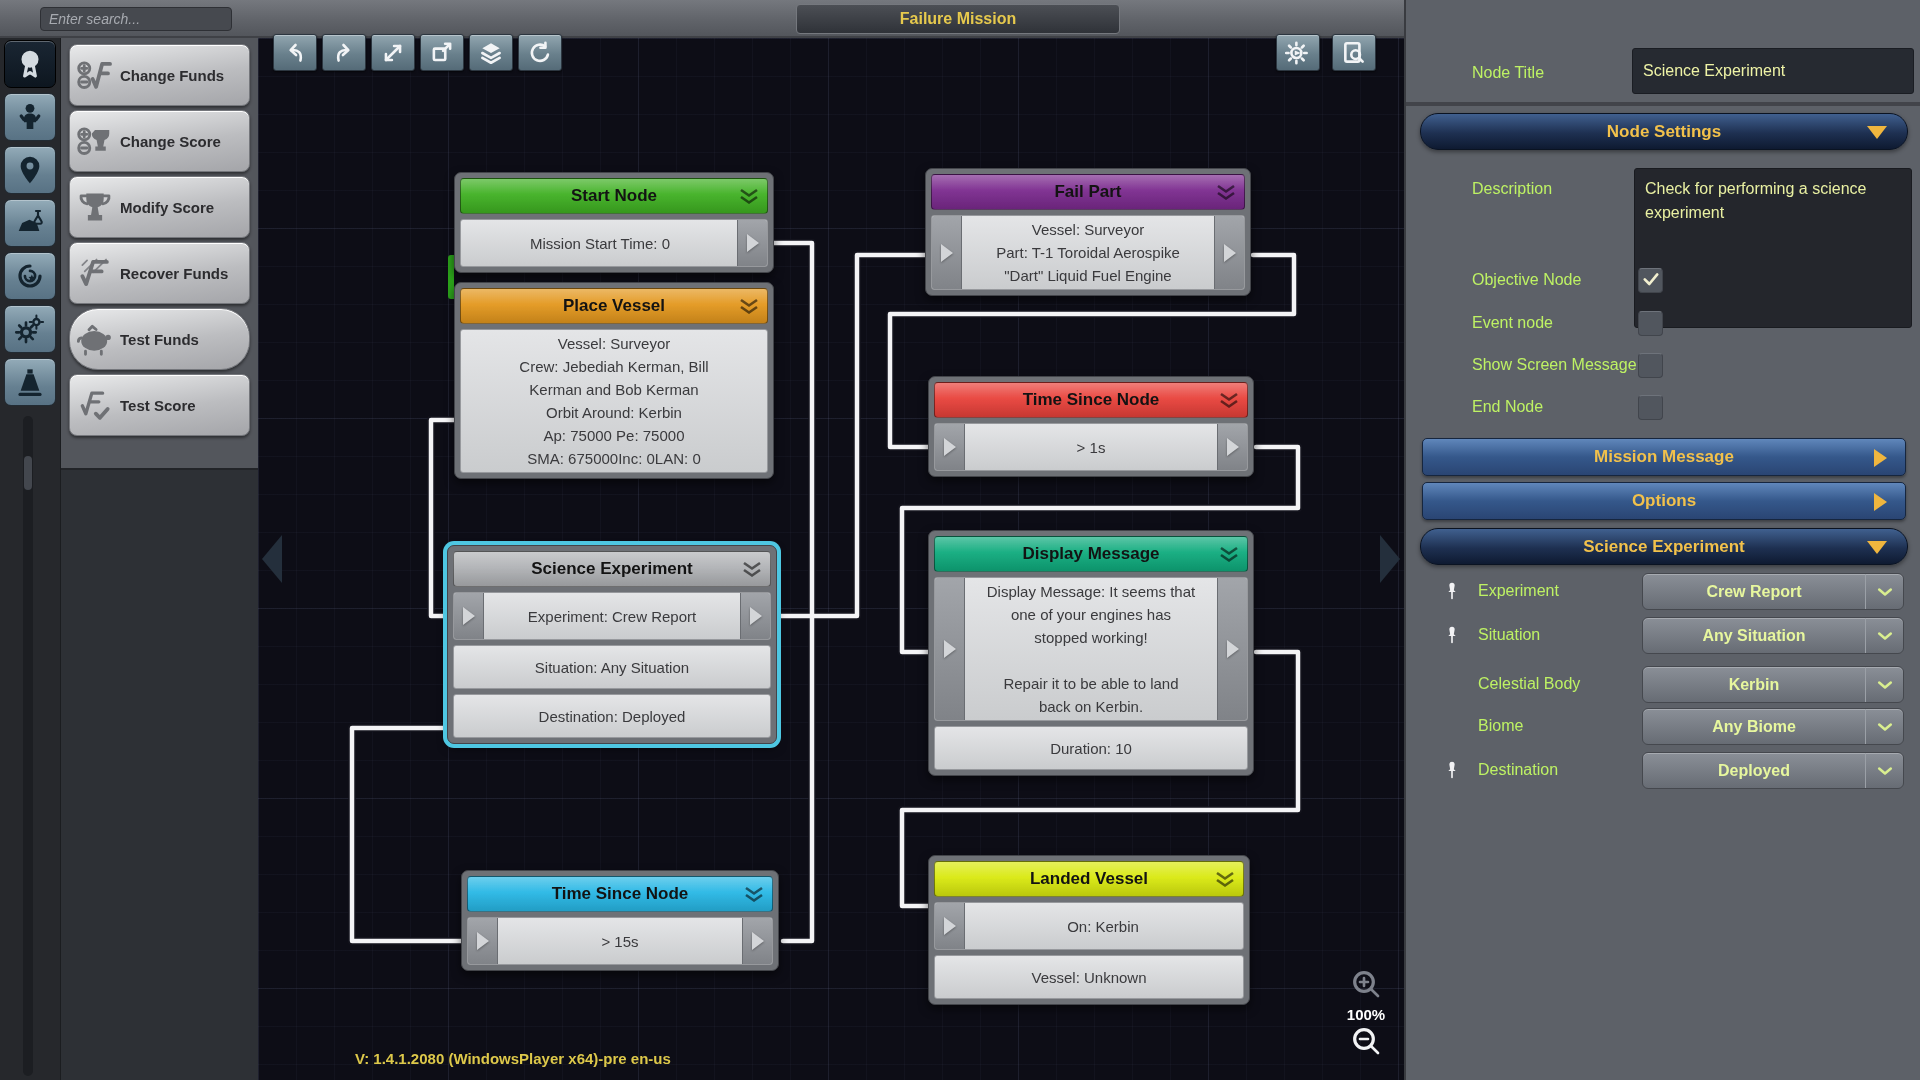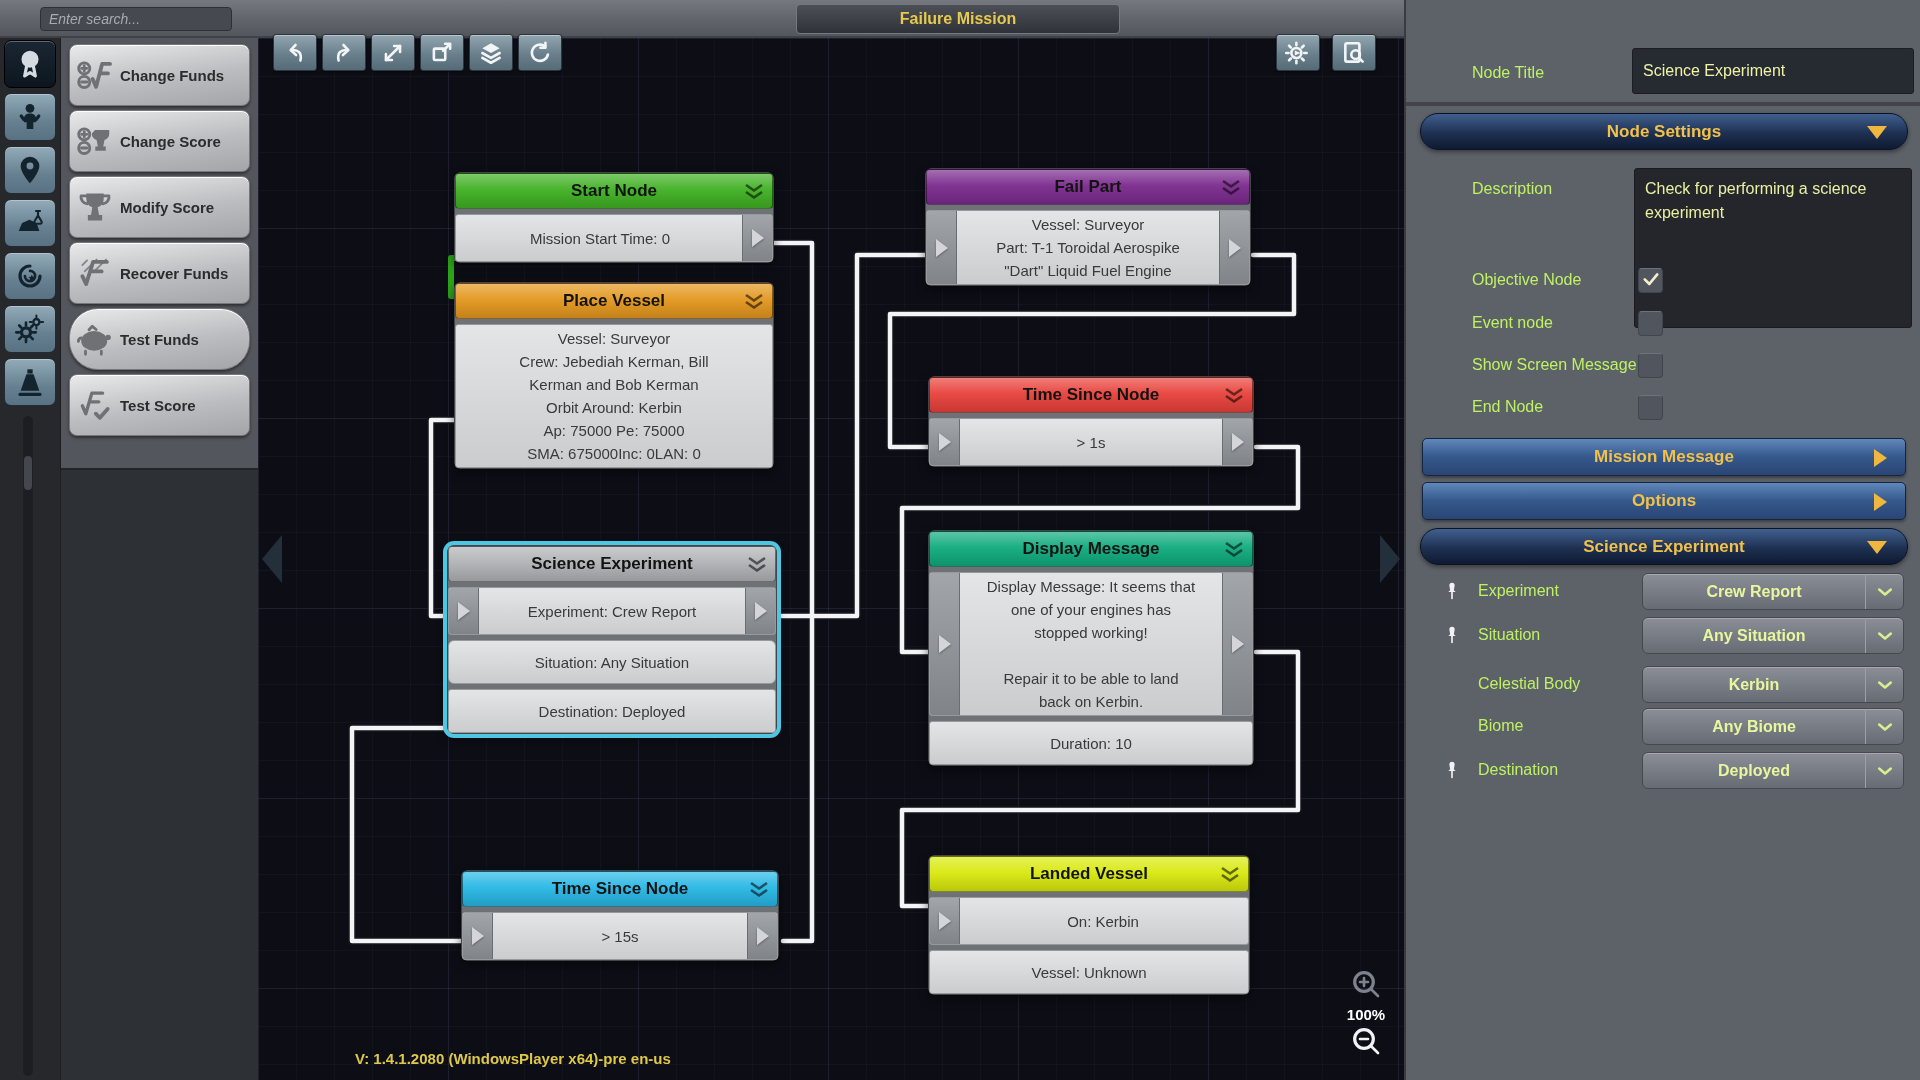--- a/index.html
+++ b/index.html
@@ -65,21 +65,21 @@
     background-color:#0d0d16;
     background-image:
       linear-gradient(rgba(130,140,180,.10) 1px, transparent 1px),
       linear-gradient(90deg, rgba(130,140,180,.10) 1px, transparent 1px),
       linear-gradient(rgba(130,140,180,.05) 1px, transparent 1px),
       linear-gradient(90deg, rgba(130,140,180,.05) 1px, transparent 1px);
     background-size:190px 190px,190px 190px,38px 38px,38px 38px; z-index:10; overflow:hidden; }
   #links { position:absolute; left:0; top:0; width:1146px; height:1042px; }
 
   .node { position:absolute; background:#6e7176; border:1px solid #43454a; border-radius:7px;
-    box-shadow:0 4px 10px rgba(0,0,0,.55); }
+    padding:5px; box-shadow:0 4px 10px rgba(0,0,0,.55); }
   .node.selected { box-shadow:0 0 0 4px #4ec7e2, 0 4px 10px rgba(0,0,0,.55); }
   .node-hd { position:relative; height:36px; border-radius:4px; border:1px solid rgba(0,0,0,.45);
     display:flex; align-items:center; justify-content:center;
     font-weight:bold; font-size:17px; color:#131313;
     background-image:linear-gradient(rgba(255,255,255,.32),rgba(255,255,255,.05) 45%,rgba(0,0,0,.14)); }
   .node-hd .chev { position:absolute; right:7px; top:9px; width:22px; height:18px;
     color:rgba(0,0,0,.55); }
   .node-row { position:relative; margin-top:5px; border-radius:3px; border:1px solid #97999d;
     background:linear-gradient(#e4e5e7,#caccce);
     display:flex; align-items:center; justify-content:center; text-align:center;
@@ -458,21 +458,21 @@
             <div class="rtext">
               <div>Experiment: Crew Report</div>
             </div>
             <div class="conn l">
               <div class="tri"></div>
             </div>
             <div class="conn r">
               <div class="tri"></div>
             </div>
           </div>
-          <div class="node-row" style="min-height: 44px; border-radius: 6px;">
+          <div class="node-row" style="min-height: 44px;">
             <div class="rtext">
               <div>Situation: Any Situation</div>
             </div>
           </div>
           <div class="node-row" style="min-height: 44px;">
             <div class="rtext">
               <div>Destination: Deployed</div>
             </div>
           </div>
         </div>

